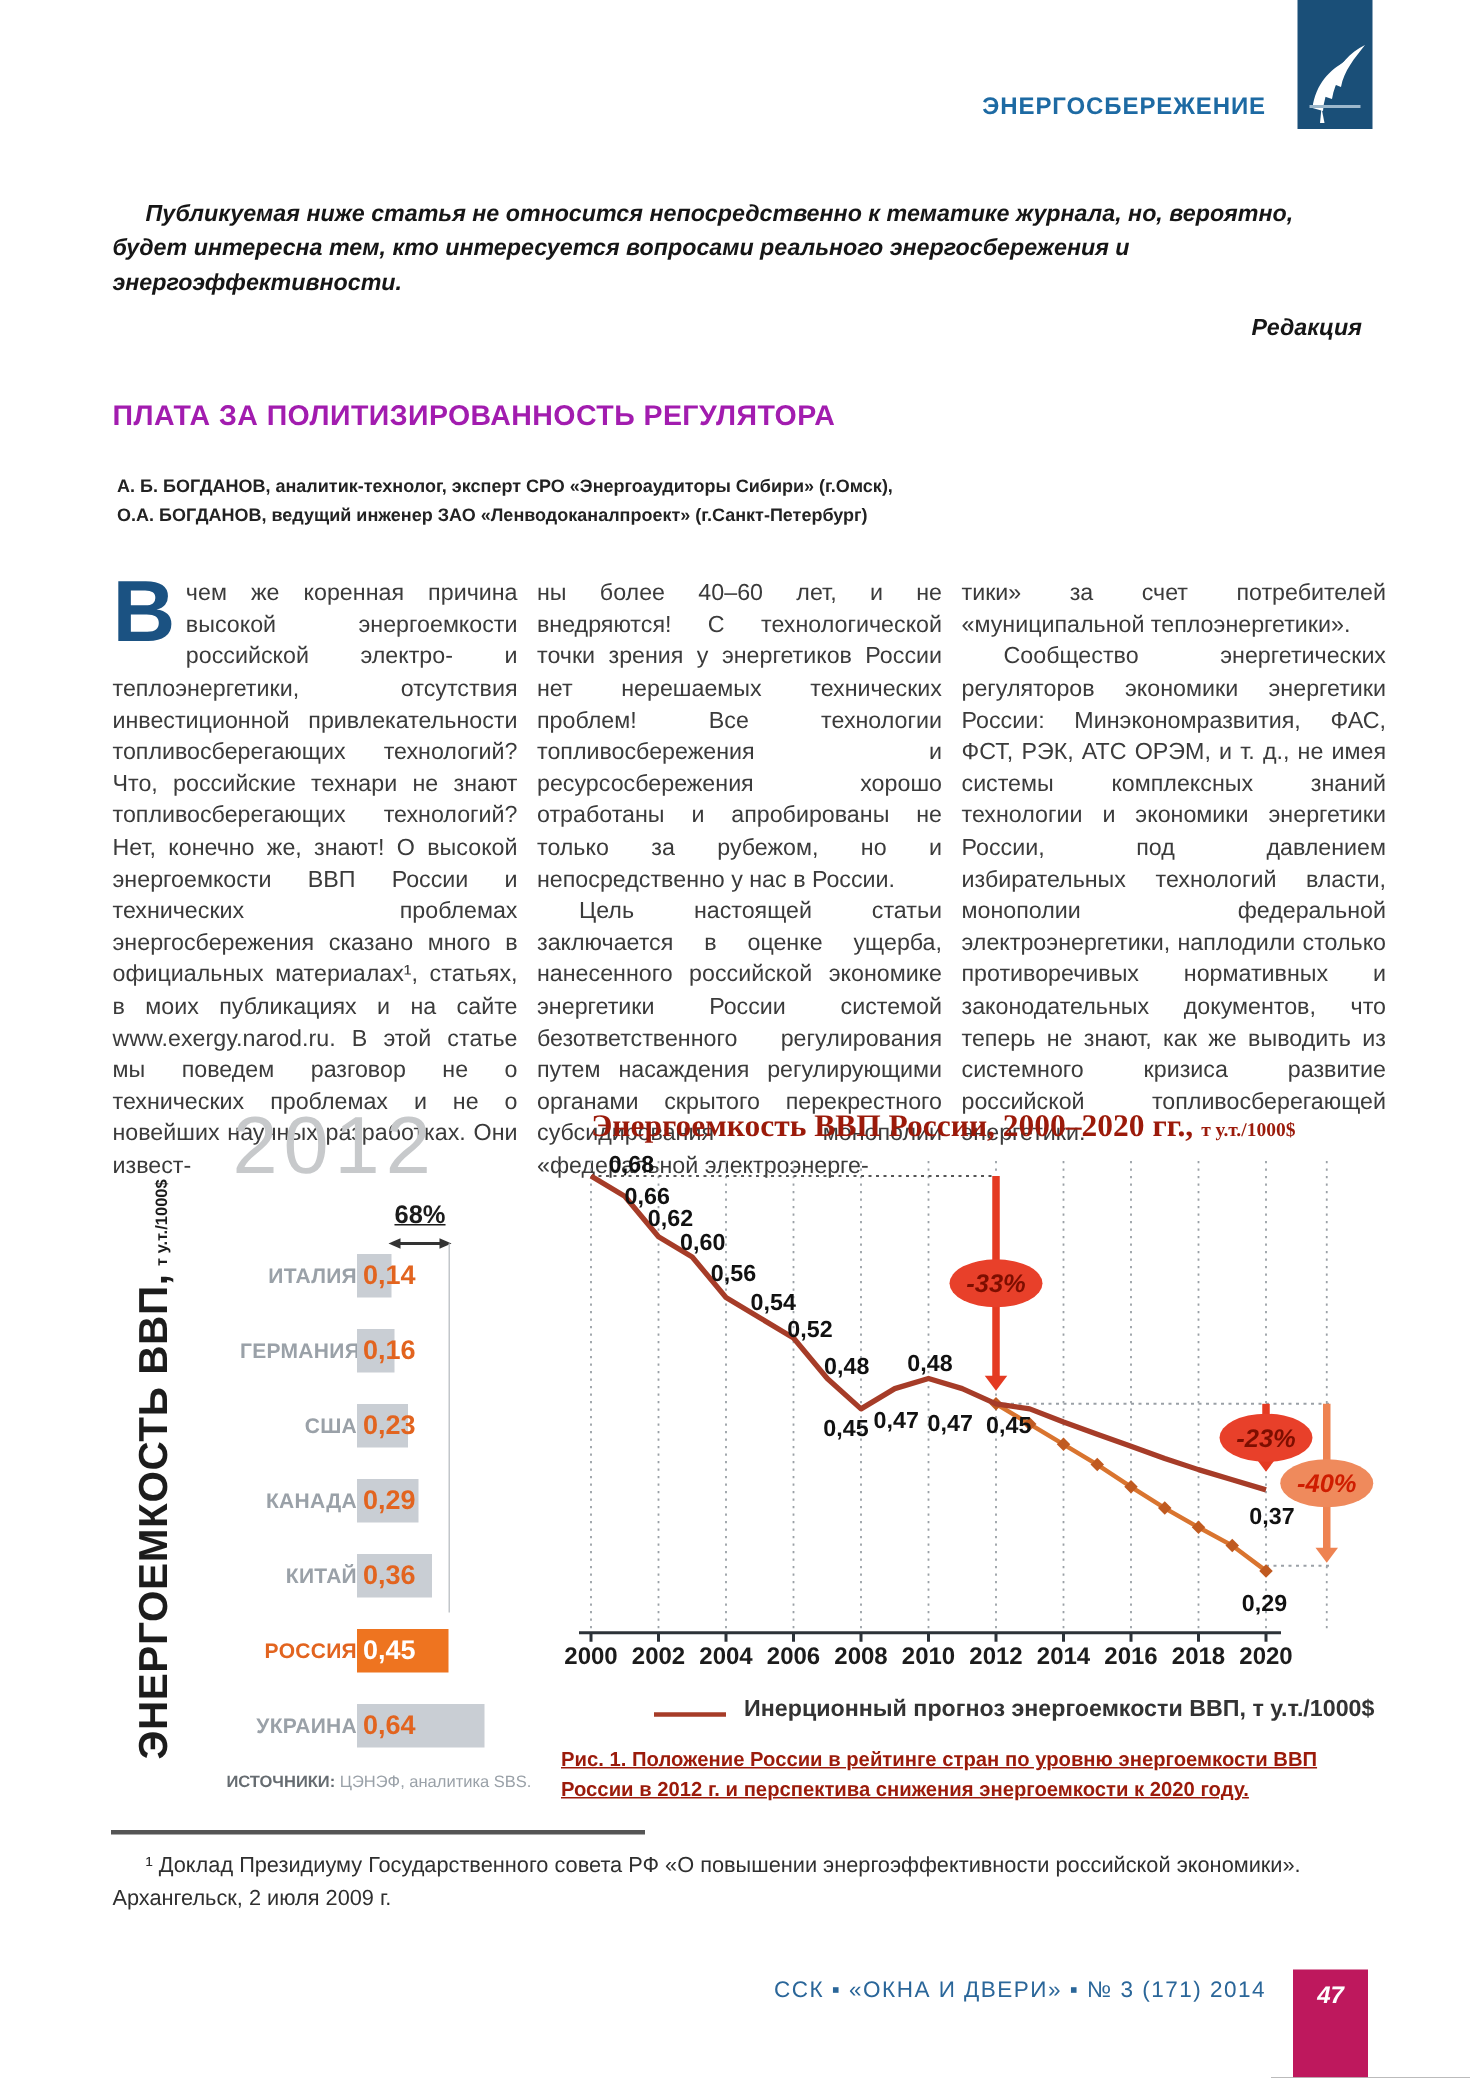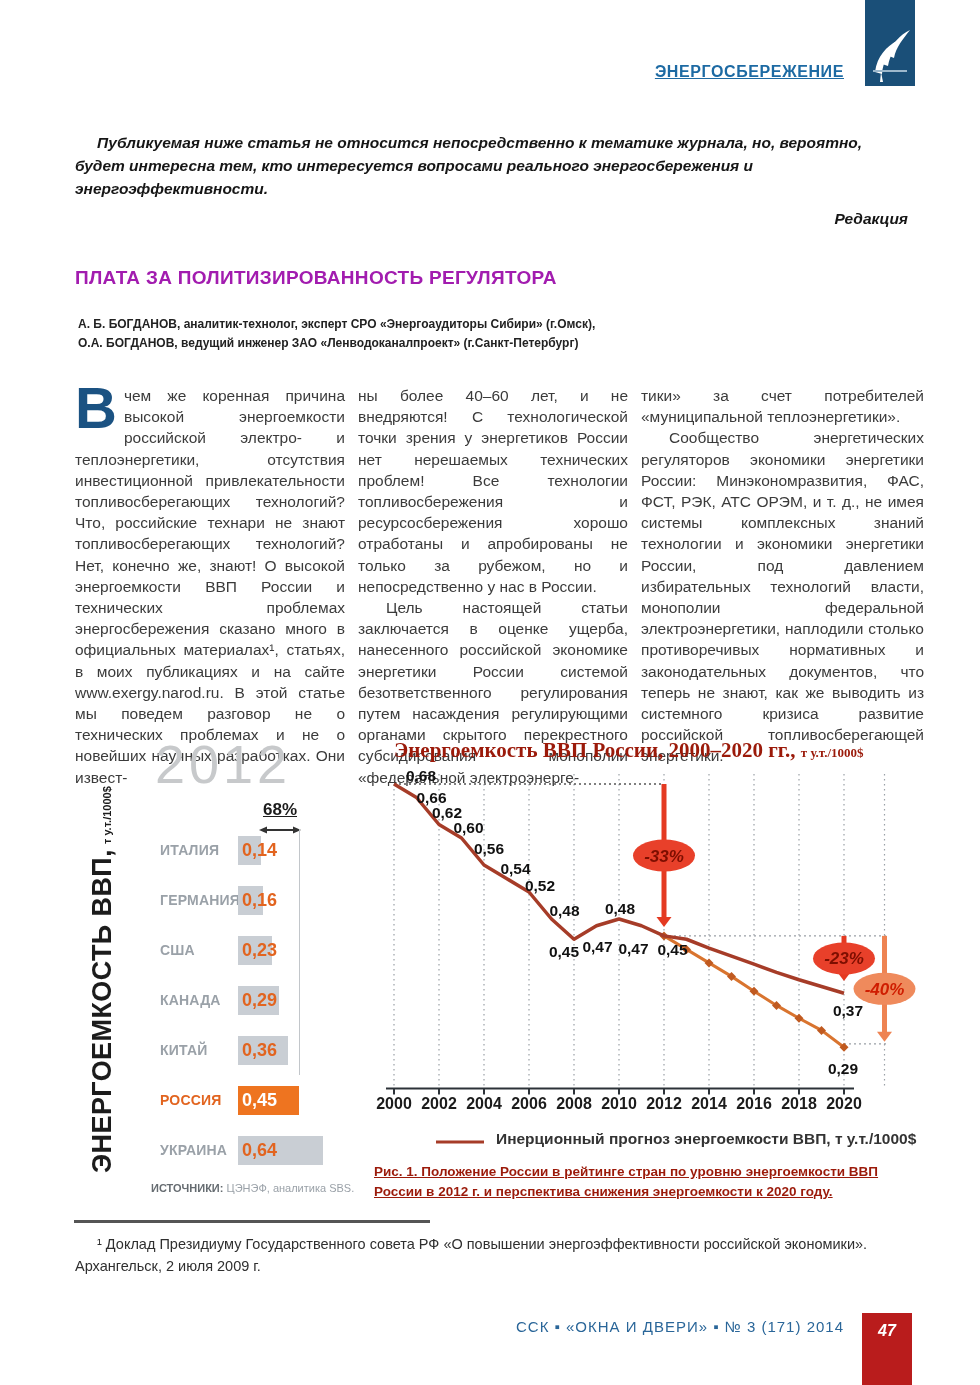--- a/index.html
+++ b/index.html
@@ -1,21 +1,21 @@
 <!DOCTYPE html>
 <html><head>
 <meta charset="utf-8">
 <style>
   html,body{margin:0;padding:0;background:#888;}
   .page{position:relative;width:980px;height:1385px;margin:0 auto;background:#fff;
         font-family:"Liberation Sans",sans-serif;overflow:hidden;color:#222;}
 
   
   .rubric{position:absolute;top:63px;right:136px;font-size:16px;font-weight:bold;
-          color:#1d6aa3;letter-spacing:.6px;text-decoration:underline;}
+          color:#1d6aa3;letter-spacing:.6px;}
   .logo{position:absolute;top:0;left:865px;width:50px;height:86px;background:#1a4f78;}
 
   
   .editorial{position:absolute;top:131px;left:75px;width:833px;font-style:italic;
              font-weight:bold;font-size:15.5px;line-height:23px;color:#161616;}
   .editorial .note{margin:0;text-indent:22px;}
   .editorial .signature{margin:7px 0 0 0;text-align:right;}
 
   
   .title{position:absolute;top:221px;left:73px;margin:0;font-size:35px;font-weight:bold;
@@ -41,21 +41,21 @@
              letter-spacing:4px;font-weight:400;}
   .pct{position:absolute;top:55px;left:184px;width:42px;text-align:center;font-size:17px;
        font-weight:bold;color:#1c1c1c;text-decoration:underline;}
   .dim{position:absolute;top:76px;left:183px;}
   .vref{position:absolute;left:224px;top:84px;height:246px;width:1px;background:#c2c6ca;}
   .ylabel{position:absolute;left:12px;top:428px;transform:rotate(-90deg);
           transform-origin:0 0;white-space:nowrap;font-weight:bold;color:#1c1c1c;}
   .ylabel .big{font-size:27px;letter-spacing:.4px;}
   .ylabel .small{font-size:11px;margin-left:5px;}
   .rows{position:absolute;left:85px;top:80px;width:215px;}
-  .rrow{height:50px;display:flex;align-items:center;}
+  .rrow{height:50px;display:flex;align-items:center;text-align:right;}
   .rlabel{width:78px;font-size:14px;font-weight:bold;color:#9aa1a8;letter-spacing:.2px;}
   .rbar-wrap{position:relative;height:29px;flex:1;display:flex;align-items:center;}
   .rbar{position:absolute;left:0;top:0;height:29px;background:#c9ced4;}
   .rval{position:relative;padding-left:4px;font-size:18px;font-weight:bold;color:#e2641f;
         white-space:nowrap;}
   .rrow.hl .rlabel{color:#e2641f;}
   .rrow.hl .rbar{background:#ee7420;}
   .rrow.hl .rval{color:#fff;}
   .source{position:absolute;left:36px;top:437px;font-size:11px;color:#9aa1a8;}
   .source b{color:#666c71;padding-left:40px;}
@@ -72,21 +72,21 @@
 
   
   .footnote-rule{position:absolute;top:1220px;left:74px;width:356px;height:3px;background:#555;}
   .footnote{position:absolute;top:1233px;left:75px;width:858px;font-size:14.5px;
             line-height:22px;color:#2f2f2f;}
   .footnote p{margin:0;text-indent:22px;}
 
   
   .issue-line{position:absolute;top:1318px;right:136px;font-size:15px;color:#2a6699;
               letter-spacing:1px;}
-  .pagebox{position:absolute;top:1313px;left:862px;width:50px;height:72px;background:#b91c1c;
+  .pagebox{position:absolute;top:1313px;left:862px;width:50px;height:72px;background:#be185d;
            color:#fff;font-weight:bold;font-style:italic;font-size:16px;text-align:center;
            padding-top:9px;box-sizing:border-box;}
 </style>
 </head>
 <body>
 
 <div class="page">
 
   <div class="rubric">ЭНЕРГОСБЕРЕЖЕНИЕ</div>
   <div class="logo">

